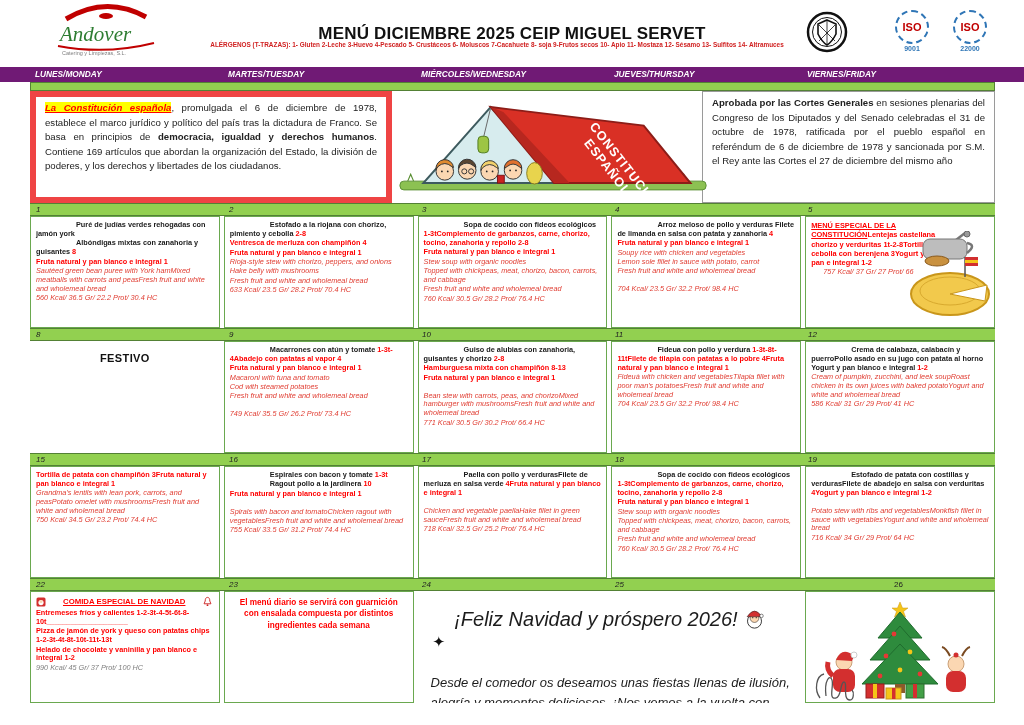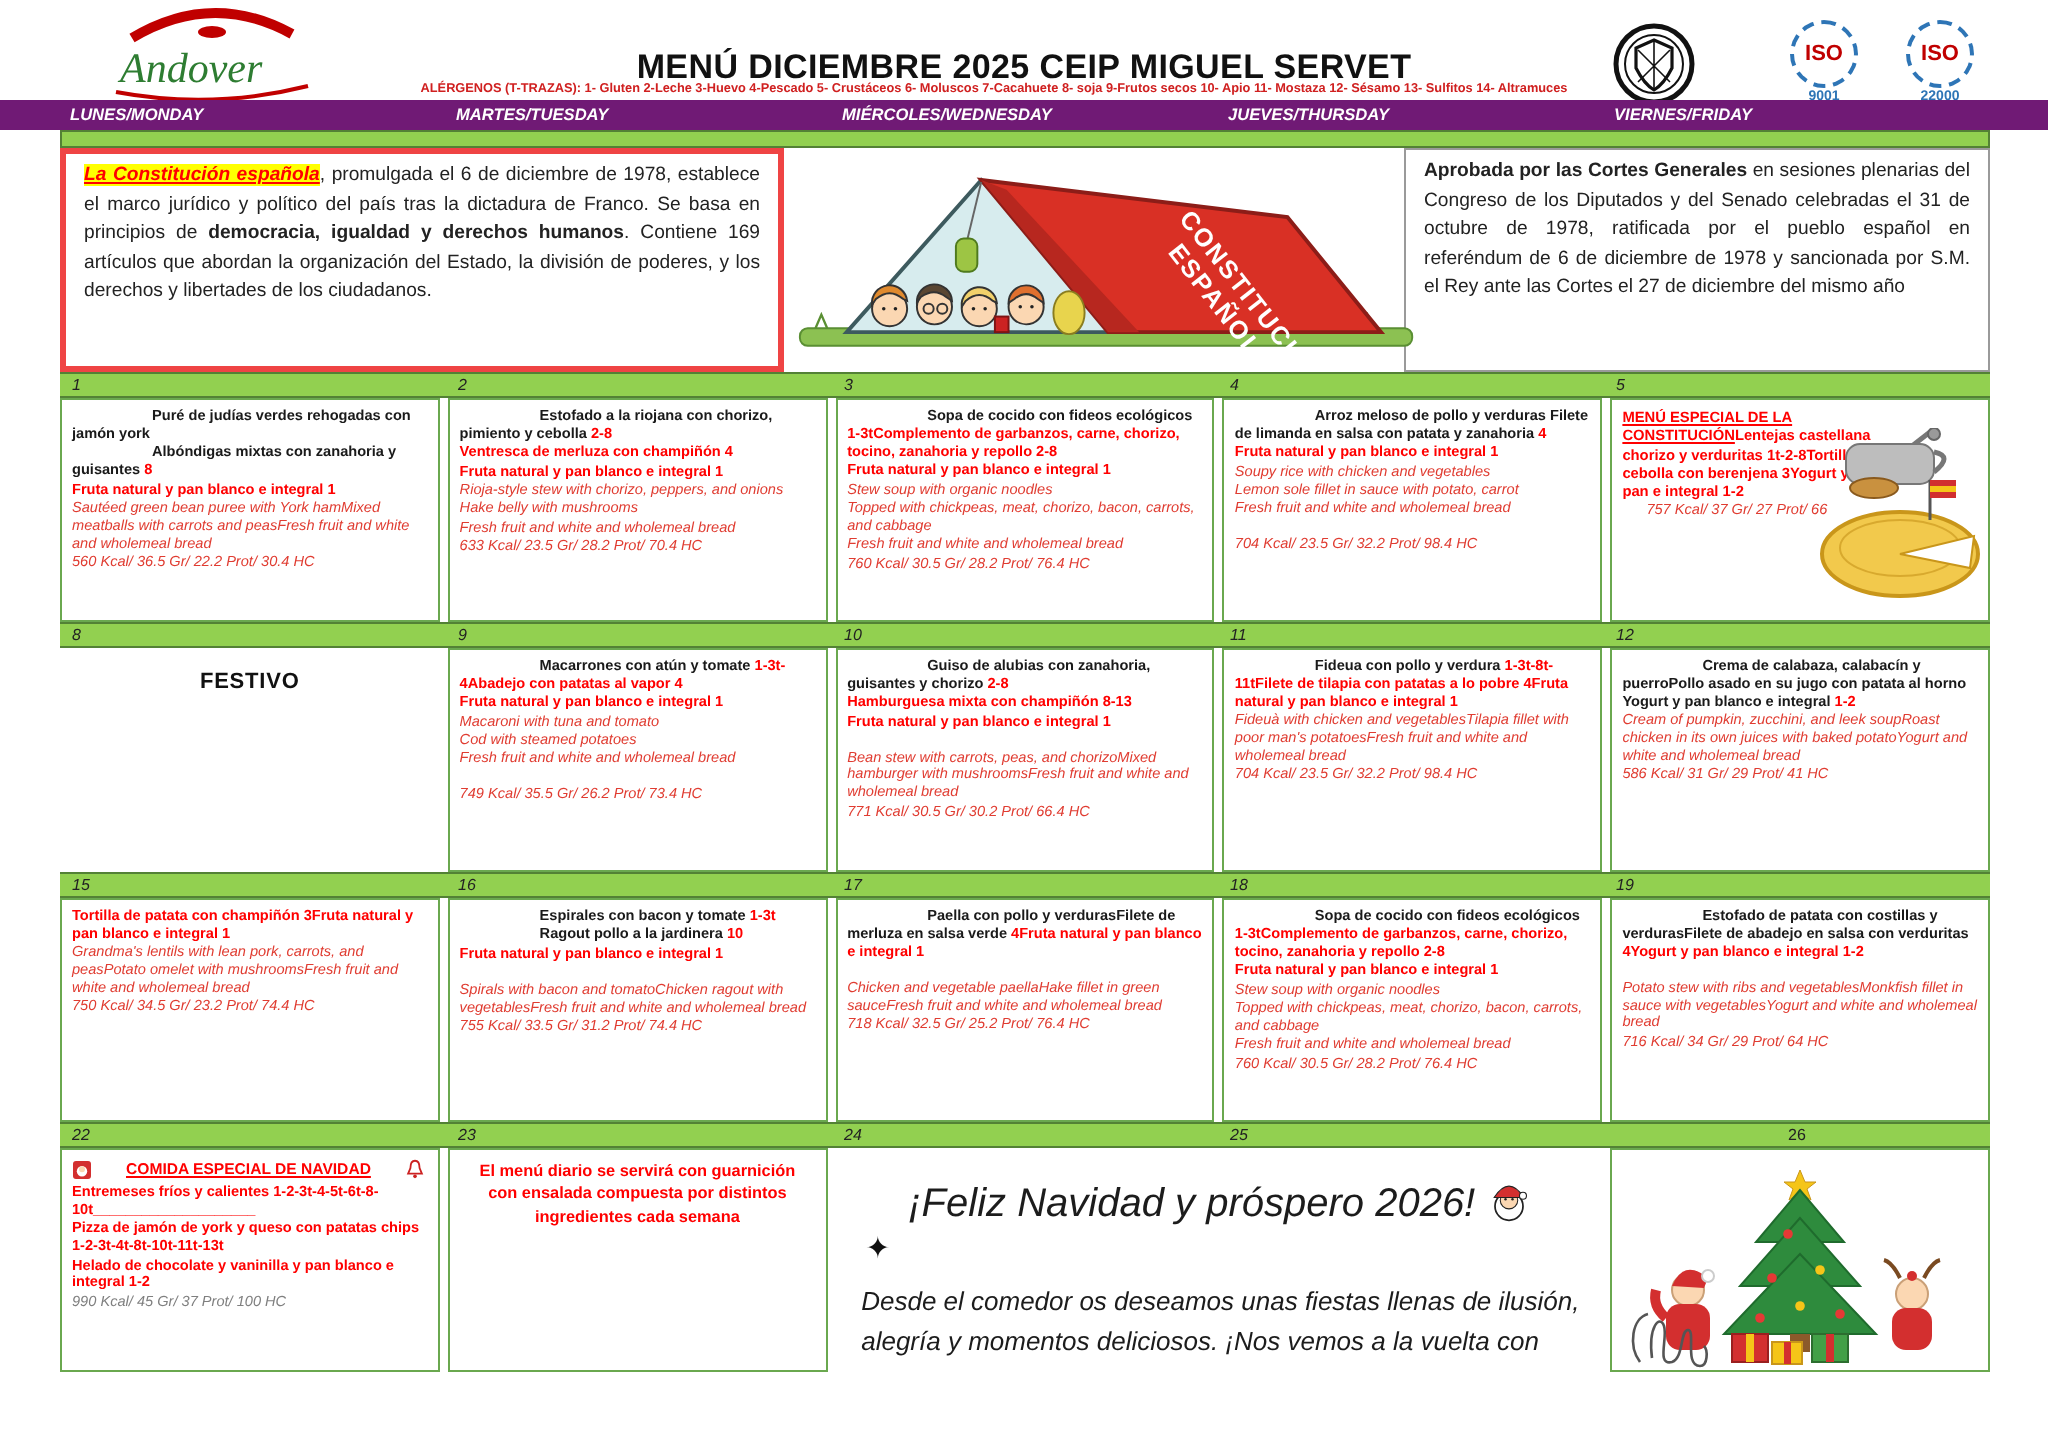--- a/index.html
+++ b/index.html
@@ -1,20 +1,20 @@
 <!DOCTYPE html>
 <html><head>
 <meta charset="utf-8">
 <style>
   * { margin:0; padding:0; box-sizing:border-box; }
   html,body { width:1024px; height:725px; overflow:hidden; background:#fff;
               font-family:"Liberation Sans", sans-serif; }
 
   
-  .header { position:relative; height:50px;padding-left:42px; }
+  .header { position:relative; height:67px;padding-left:42px; }
   .logo { position:absolute; left:44px; top:3px; width:124px; height:56px; }
   .title { position:absolute; left:230px; right:230px; top:24px; text-align:center;
            font-size:17px; font-weight:bold; color:#111; letter-spacing:.2px; }
   .allergens { position:absolute; left:200px; right:230px; top:41px; text-align:center;
                font-size:6.4px; font-weight:bold; color:#d02020; }
   .crest { position:absolute; left:806px; top:11px; width:42px; height:42px; }
   .isobadge { position:absolute; top:10px; width:48px; text-align:center; }
   .isobadge.b1 { left:888px; } .isobadge.b2 { left:946px; }
   .isocircle { width:34px; height:34px; margin:0 auto; border:2px dashed #2E75B6;
                border-radius:50%; display:flex; align-items:center; justify-content:center;
@@ -26,21 +26,21 @@
   .day-cols { position:absolute; left:30px; width:965px; height:15px; display:flex; }
   .day-cols span { flex:1; color:#fff; font-style:italic; font-weight:bold;
                    font-size:8.3px; line-height:15px; padding-left:5px; }
   .green-strip { margin-left:30px; width:965px; height:9px; background:#92D050;
                  border:1px solid #538135; }
 
   
   .const-row { margin-left:30px; width:965px; height:112px; display:flex; }
   .const-box { font-size:9.6px; line-height:1.52; text-align:justify; color:#222;
                padding:4px 9px; background:#fff; }
-  .const-left  { width:362px; border:3px solid #ef4444; }
+  .const-left  { width:362px; border:6px solid #ef4444; }
   .const-right { width:293px; border:1px solid #9a9a9a; }
   .const-art { flex:1; position:relative; }
   .const-art svg { position:absolute; left:6px; top:2px; }
   .hl { background:#FFFF00; color:#FF0000; font-weight:bold; font-style:italic;
         text-decoration:underline; }
 
   
   .week { margin-left:30px; width:965px; }
   .numbar { height:13px; background:#92D050; border-top:1px solid #538135;
             border-bottom:1px solid #538135; display:flex; }
@@ -68,21 +68,21 @@
   .sp5art { position:absolute; right:1px; top:14px; }
   .nav-title { font-size:7.8px; margin-bottom:2px; display:flex; align-items:center; gap:17px; }
   .nav-title svg { flex:0 0 auto; }
   .note { color:#FF0000; font-weight:bold; font-size:8.2px; text-align:center;
           line-height:1.4; padding:1px 4px; }
   .greet-head { margin-top:12px; text-align:center; font-style:italic; font-size:20px;
                 color:#1c1c1c; font-weight:500; }
   .greet-head svg { vertical-align:-3px; margin-left:6px; }
   .sparkle { font-size:15px; color:#111; margin:2px 0 0 10px; }
   .greet-body { font-style:italic; font-size:13px; color:#1c1c1c; line-height:1.55;
-                margin:6px 6px 0 8px; }
+                margin:21px 6px 0 8px; }
   .tree-art { display:block; margin:4px auto 0; }
   .signature { position:absolute; left:6px; bottom:-2px; }
 </style>
 </head>
 <body>
 
 <div class="header">
   <svg class="logo" viewBox="0 0 124 56">
     <path d="M22,16 Q62,-8 102,14" fill="none" stroke="#C00000" stroke-width="5"></path>
     <ellipse cx="62" cy="13" rx="7" ry="3" fill="#C00000"></ellipse>

